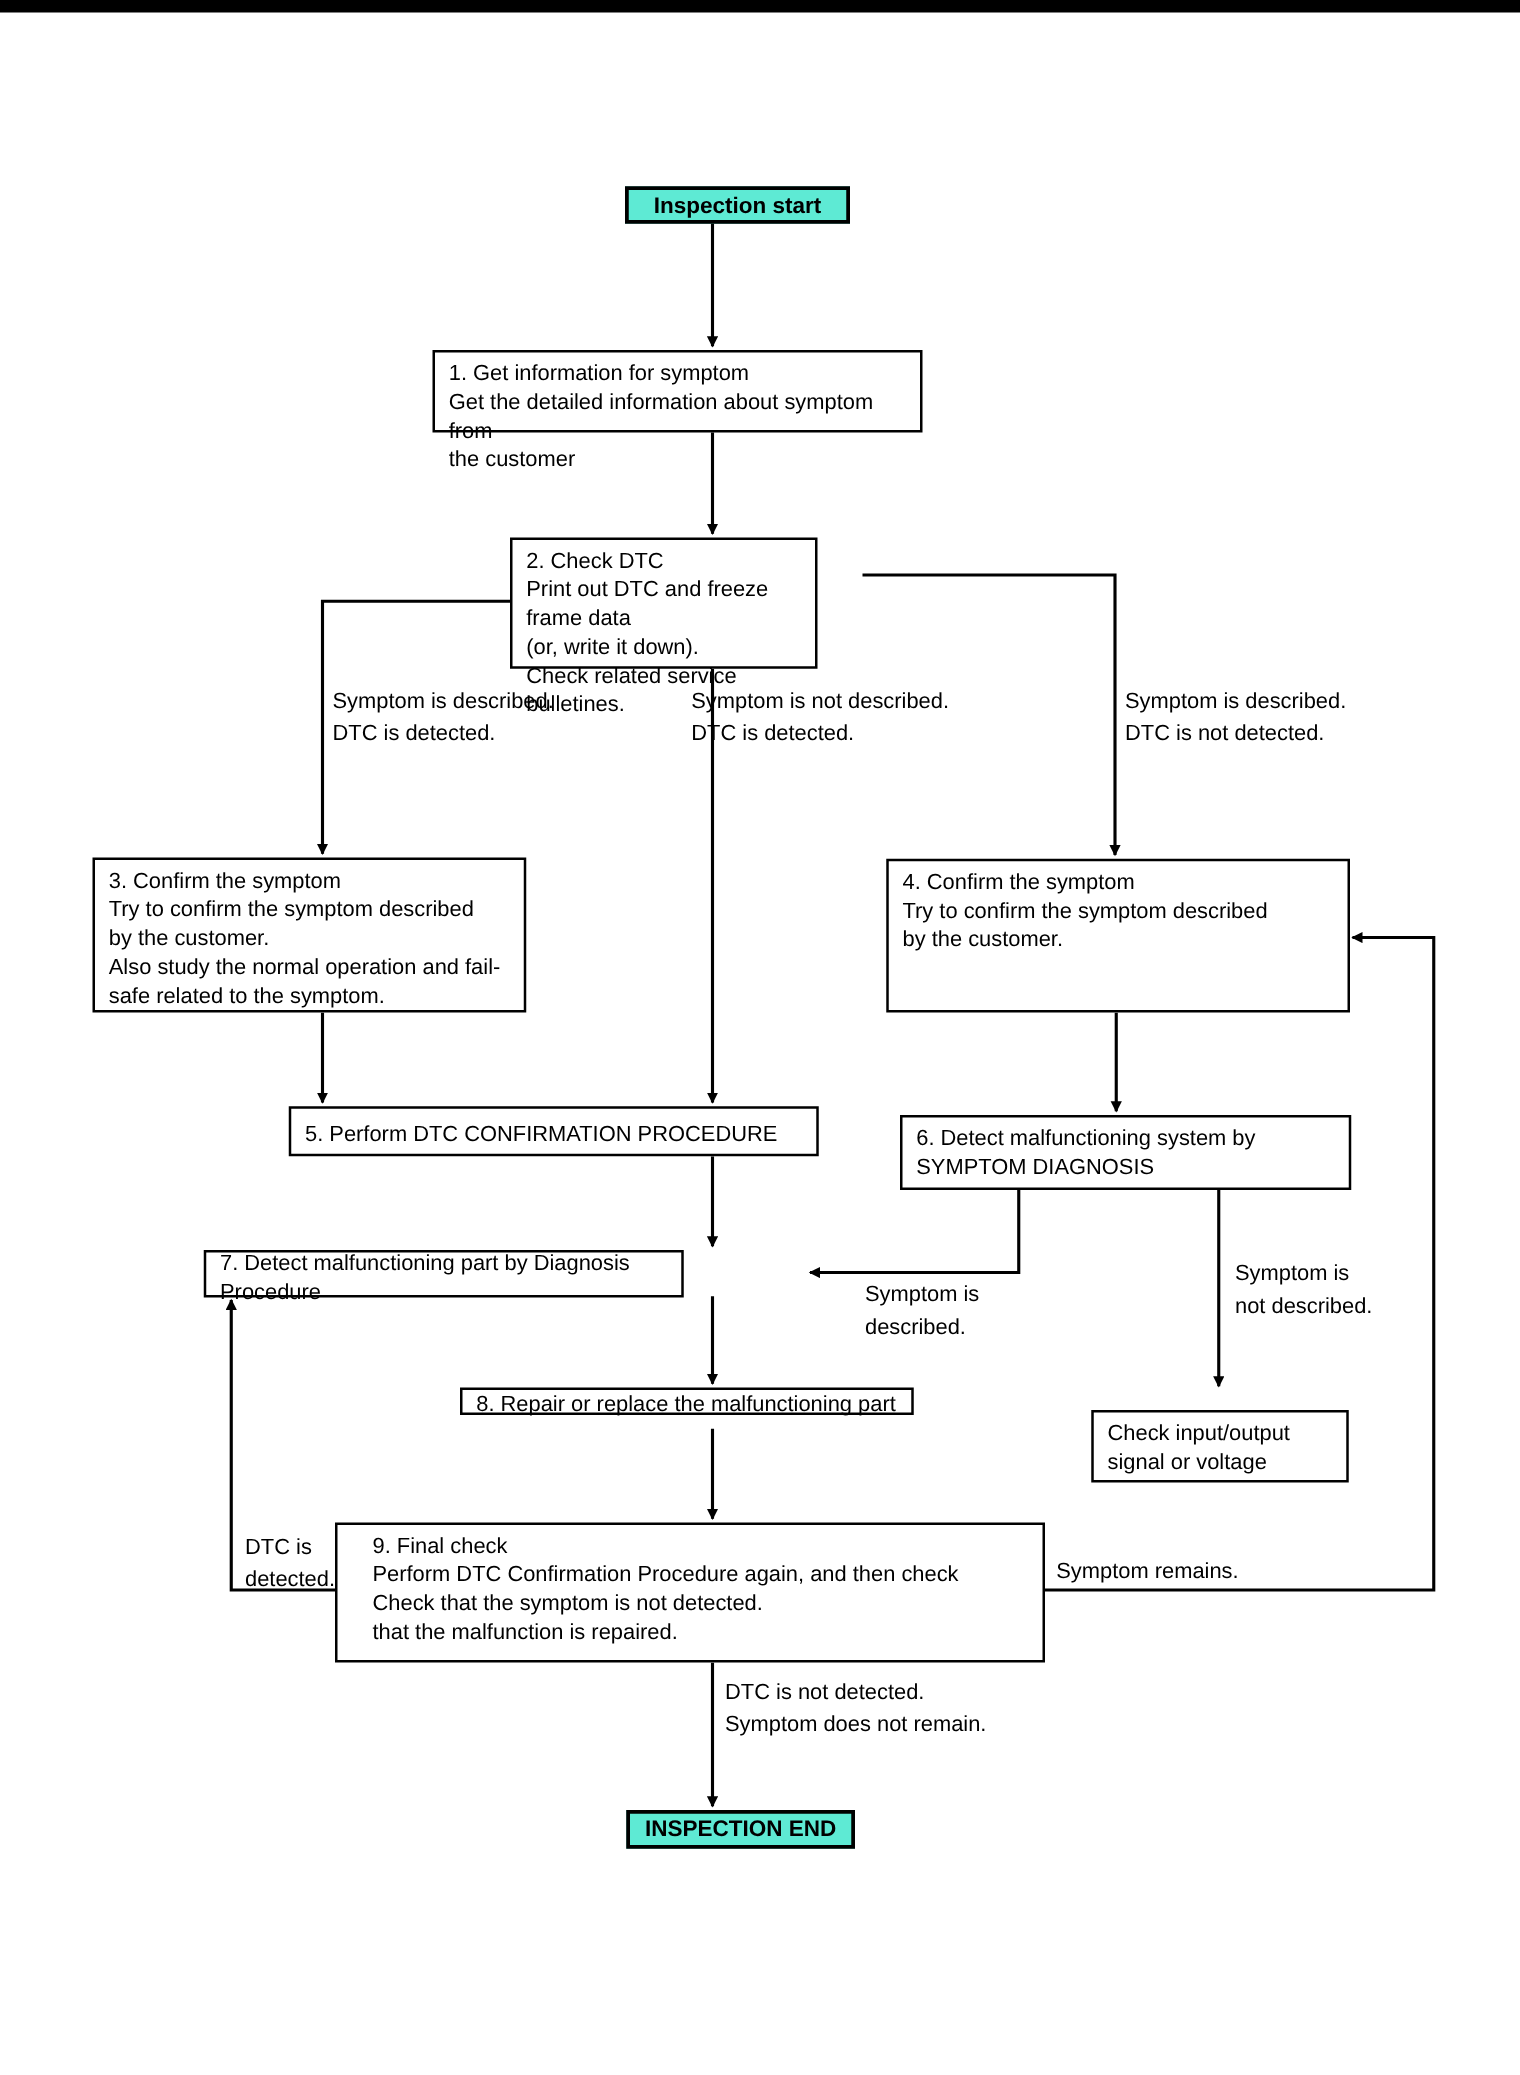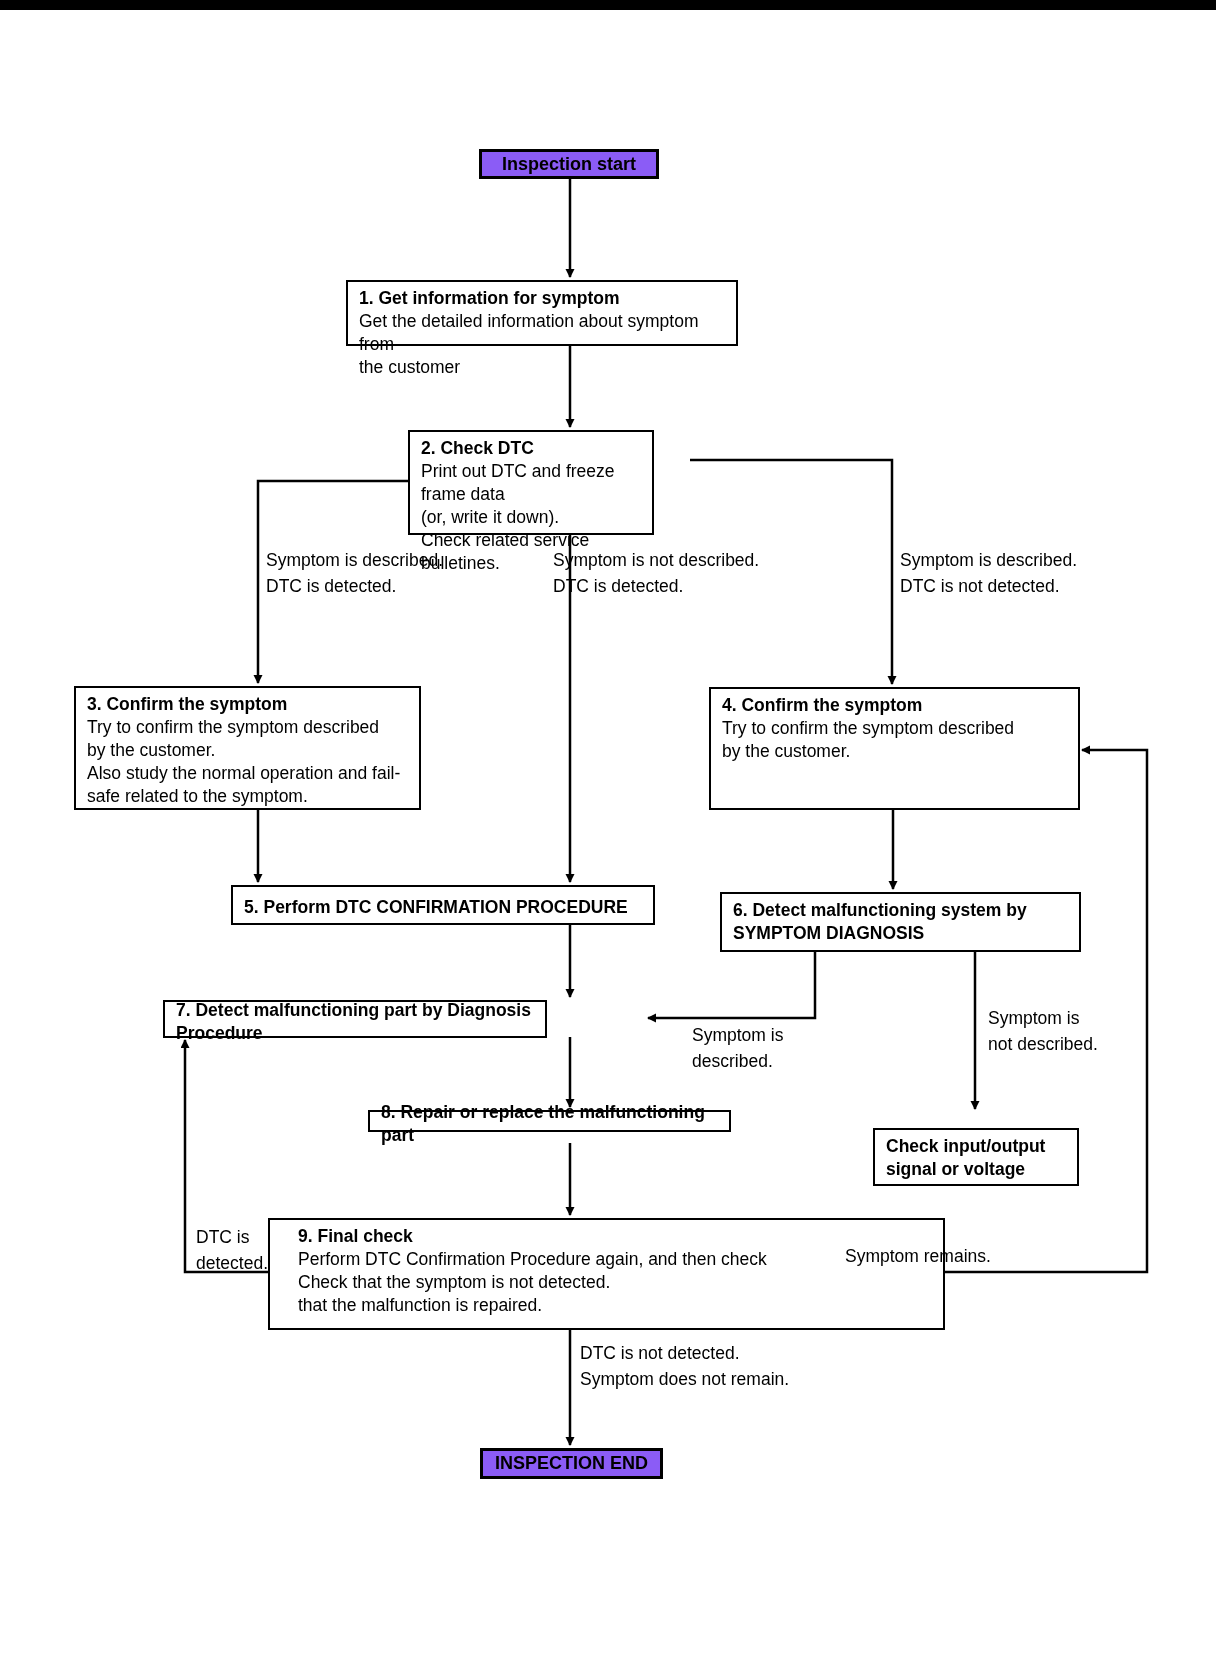--- a/index.html
+++ b/index.html
@@ -17,29 +17,30 @@
   svg.edges{position:absolute;left:0;top:0;width:1216px;height:1660px;}
   .node{
     position:absolute;
     border:2px solid #000;
     background:#fff;
     font-size:17.5px;
     line-height:23px;
     padding:5px 10px 0 11px;
     box-sizing:border-box;
   }
-  .node .t{font-weight:bold;}
+  .node .t{font-weight:normal;}
   .terminal{
     position:absolute;
     border:3px solid #000;
-    background:#8b5cf6;
+    background:#5eead4;
     font-weight:bold;
     font-size:18px;
     display:flex;align-items:center;justify-content:center;
     box-sizing:border-box;
+    margin-left:21px;
   }
   .bold-box{font-weight:bold;}
   .edge-label{
     position:absolute;
     font-size:17.5px;
     line-height:26px;
     white-space:nowrap;
   }
 </style>
 </head>
@@ -120,21 +121,21 @@
 
   <div class="node" style="left:368px;top:1110px;width:363px;height:22px;display:flex;align-items:center;">
     <div class="t">8. Repair or replace the malfunctioning part</div>
   </div>
 
   <div class="node bold-box" style="left:873px;top:1128px;width:206px;height:58px;">
     <div class="t">Check input/output</div>
     <div class="t">signal or voltage</div>
   </div>
 
-  <div class="node" style="left:268px;top:1218px;width:677px;height:112px;padding-left:28px;">
+  <div class="node" style="left:268px;top:1218px;width:568px;height:112px;padding-left:28px;">
     <div class="t">9. Final check</div>
     <div>Perform DTC Confirmation Procedure again, and then check</div>
     <div>Check that the symptom is not detected.</div>
     <div>that the malfunction is repaired.</div>
   </div>
 
   <div class="terminal" style="left:480px;top:1448px;width:183px;height:31px;">
     <span>INSPECTION END</span>
   </div>
 

